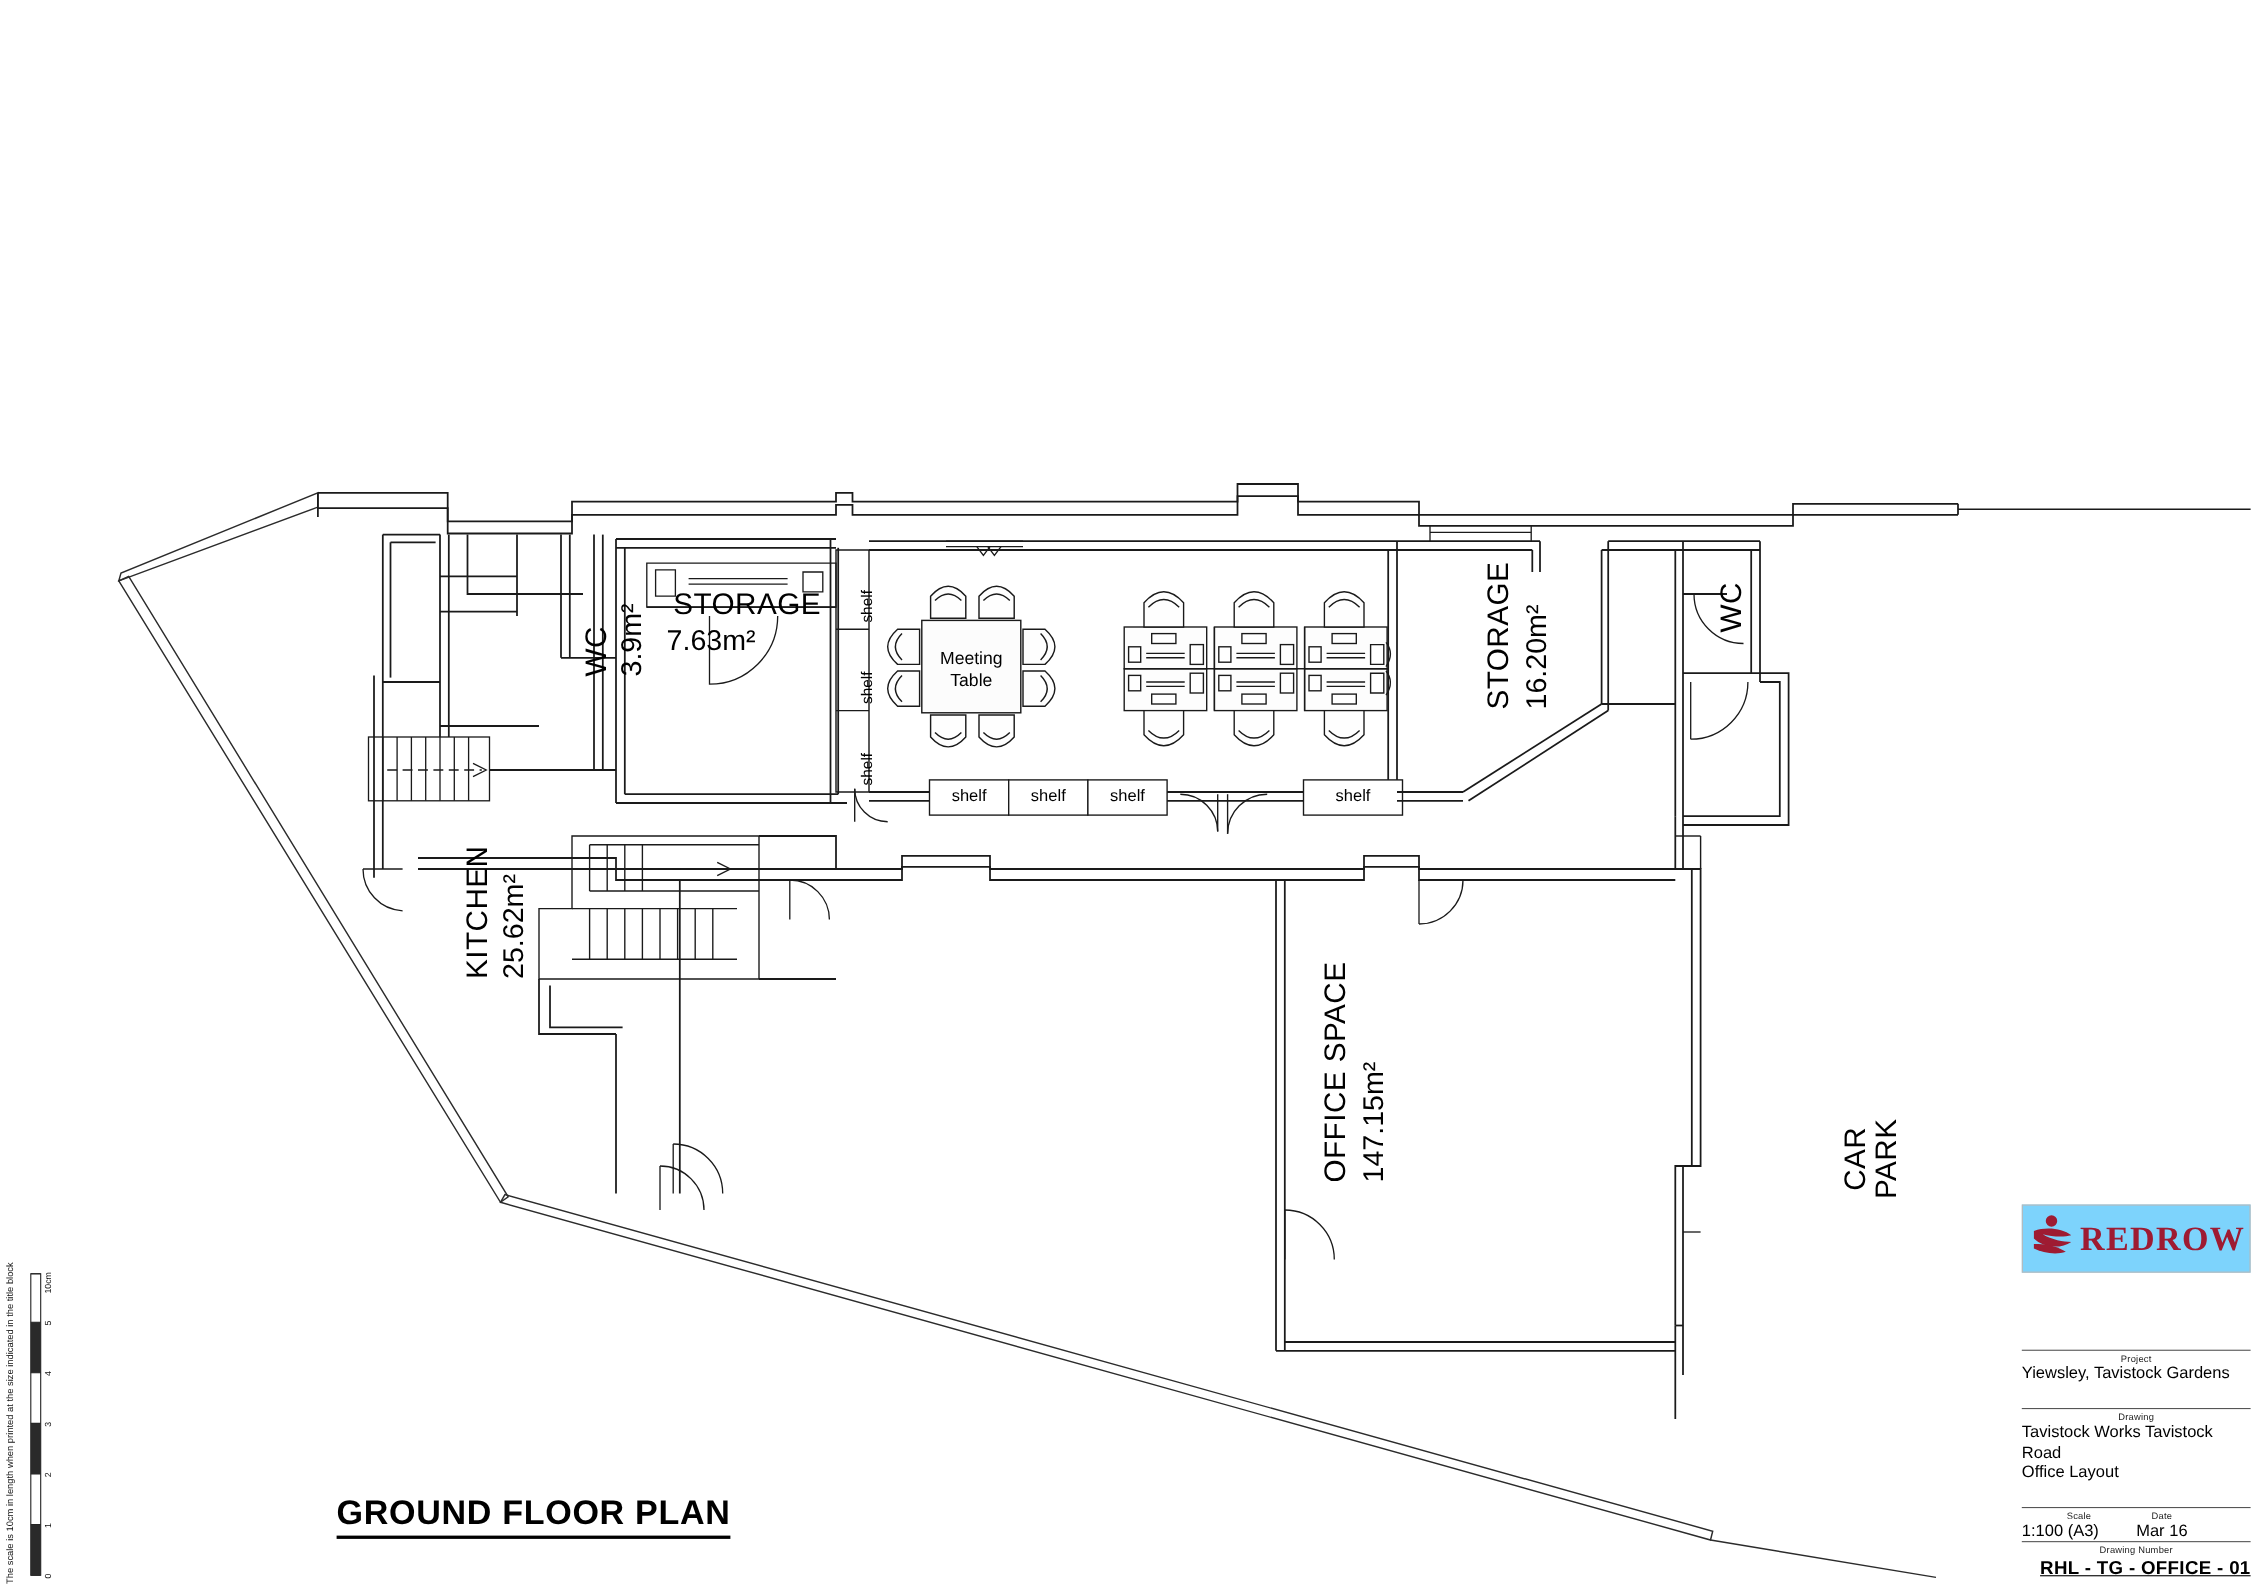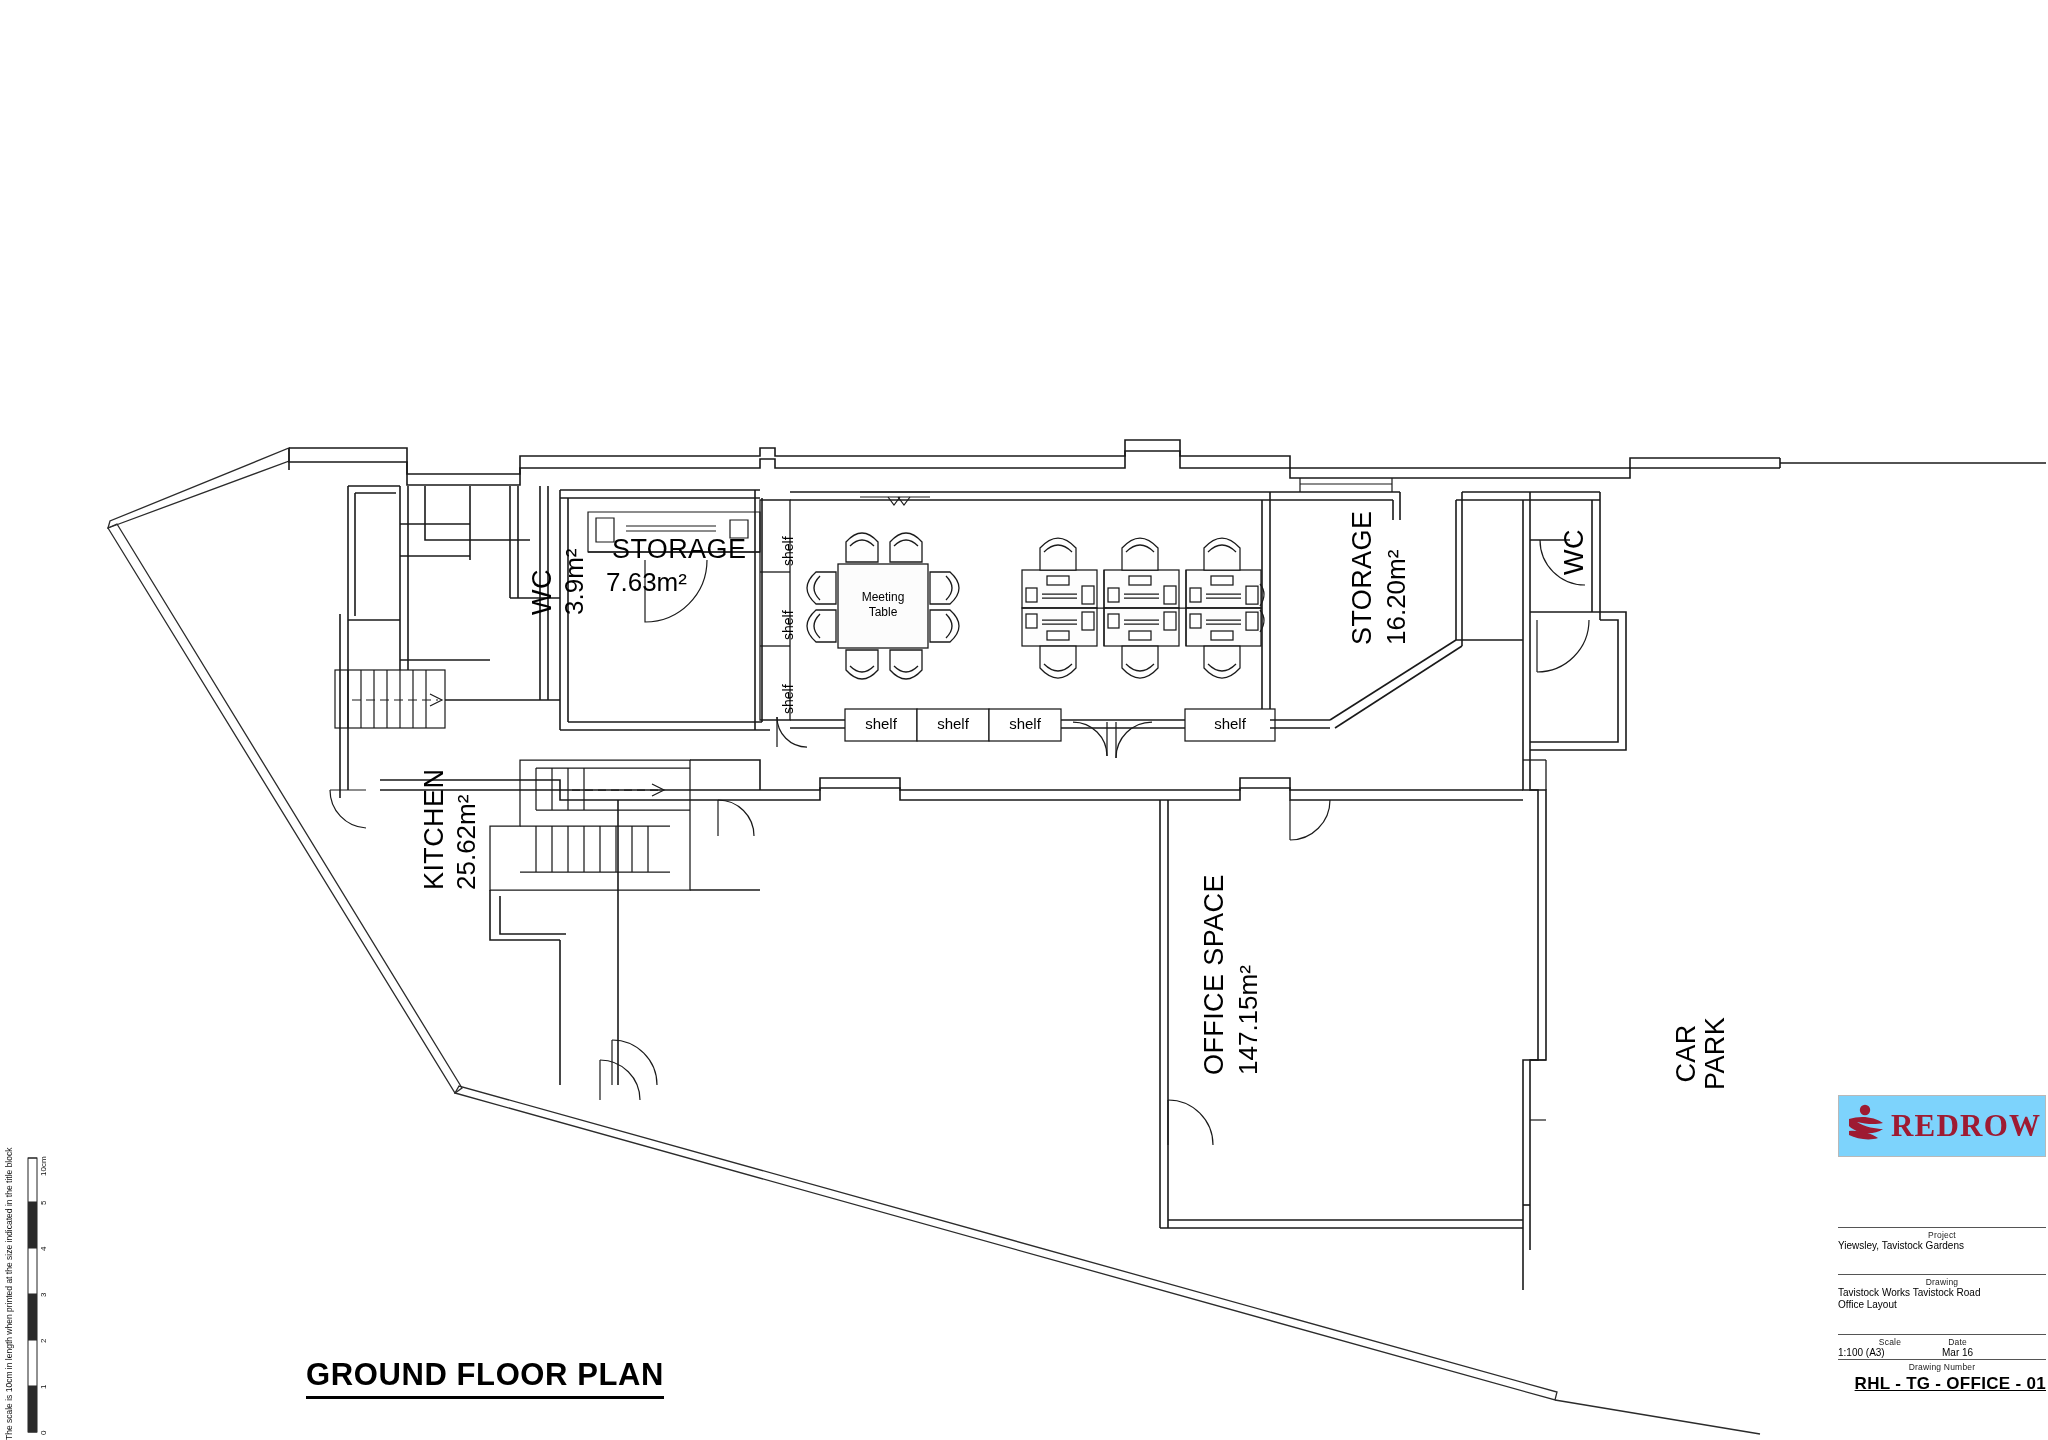--- a/index.html
+++ b/index.html
@@ -32,21 +32,21 @@
     display:flex;align-items:center;box-sizing:border-box;padding-left:6px;
   }
   #logo-mark{width:42px;height:46px;flex:0 0 42px;}
   #logo-word{
     font-family:"Liberation Serif","DejaVu Serif",serif;
     font-size:31px;font-weight:bold;color:#9e1b32;letter-spacing:1.2px;
     margin-left:4px;
   }
   .tb-sect{border-top:1px solid #555;margin-top:0;padding-top:2px;}
   .tb-key{font-size:8.5px;color:#222;letter-spacing:.2px;text-align:center;}
-  .tb-val{font-size:10px;color:#000;line-height:1.22;}
+  .tb-val{font-size:15px;color:#000;line-height:1.22;}
   #tb-rows{margin-top:70px;width:208px;}
   .tb-gap{height:22px;}
   #tb-scaledate{display:flex;}
   #tb-scaledate > div:first-child{width:104px;}
   #tb-number{font-size:17px;font-weight:bold;letter-spacing:.3px;
              text-align:right;padding-top:2px;text-decoration:underline;}
 
   
   #scalebar{position:absolute;left:6px;top:1150px;width:46px;height:290px;}
   #scale-note{
@@ -57,21 +57,21 @@
 
   
   .shelf-h{
     position:absolute;font-size:15px;text-align:center;
   }
   .shelf-v{
     position:absolute;font-size:14px;
     transform:rotate(-90deg);transform-origin:0 0;white-space:nowrap;
   }
   #meeting-label{
-    position:absolute;font-size:12px;text-align:center;line-height:1.25;
+    position:absolute;font-size:16px;text-align:center;line-height:1.25;
   }
 </style>
 </head>
 <body>
 
 <div id="sheet">
 
   <svg class="plan" viewBox="0 0 2048 1440">
     <g fill="none" stroke="#1a1a1a" stroke-width="1.6" stroke-linejoin="miter" stroke-linecap="butt">
 

